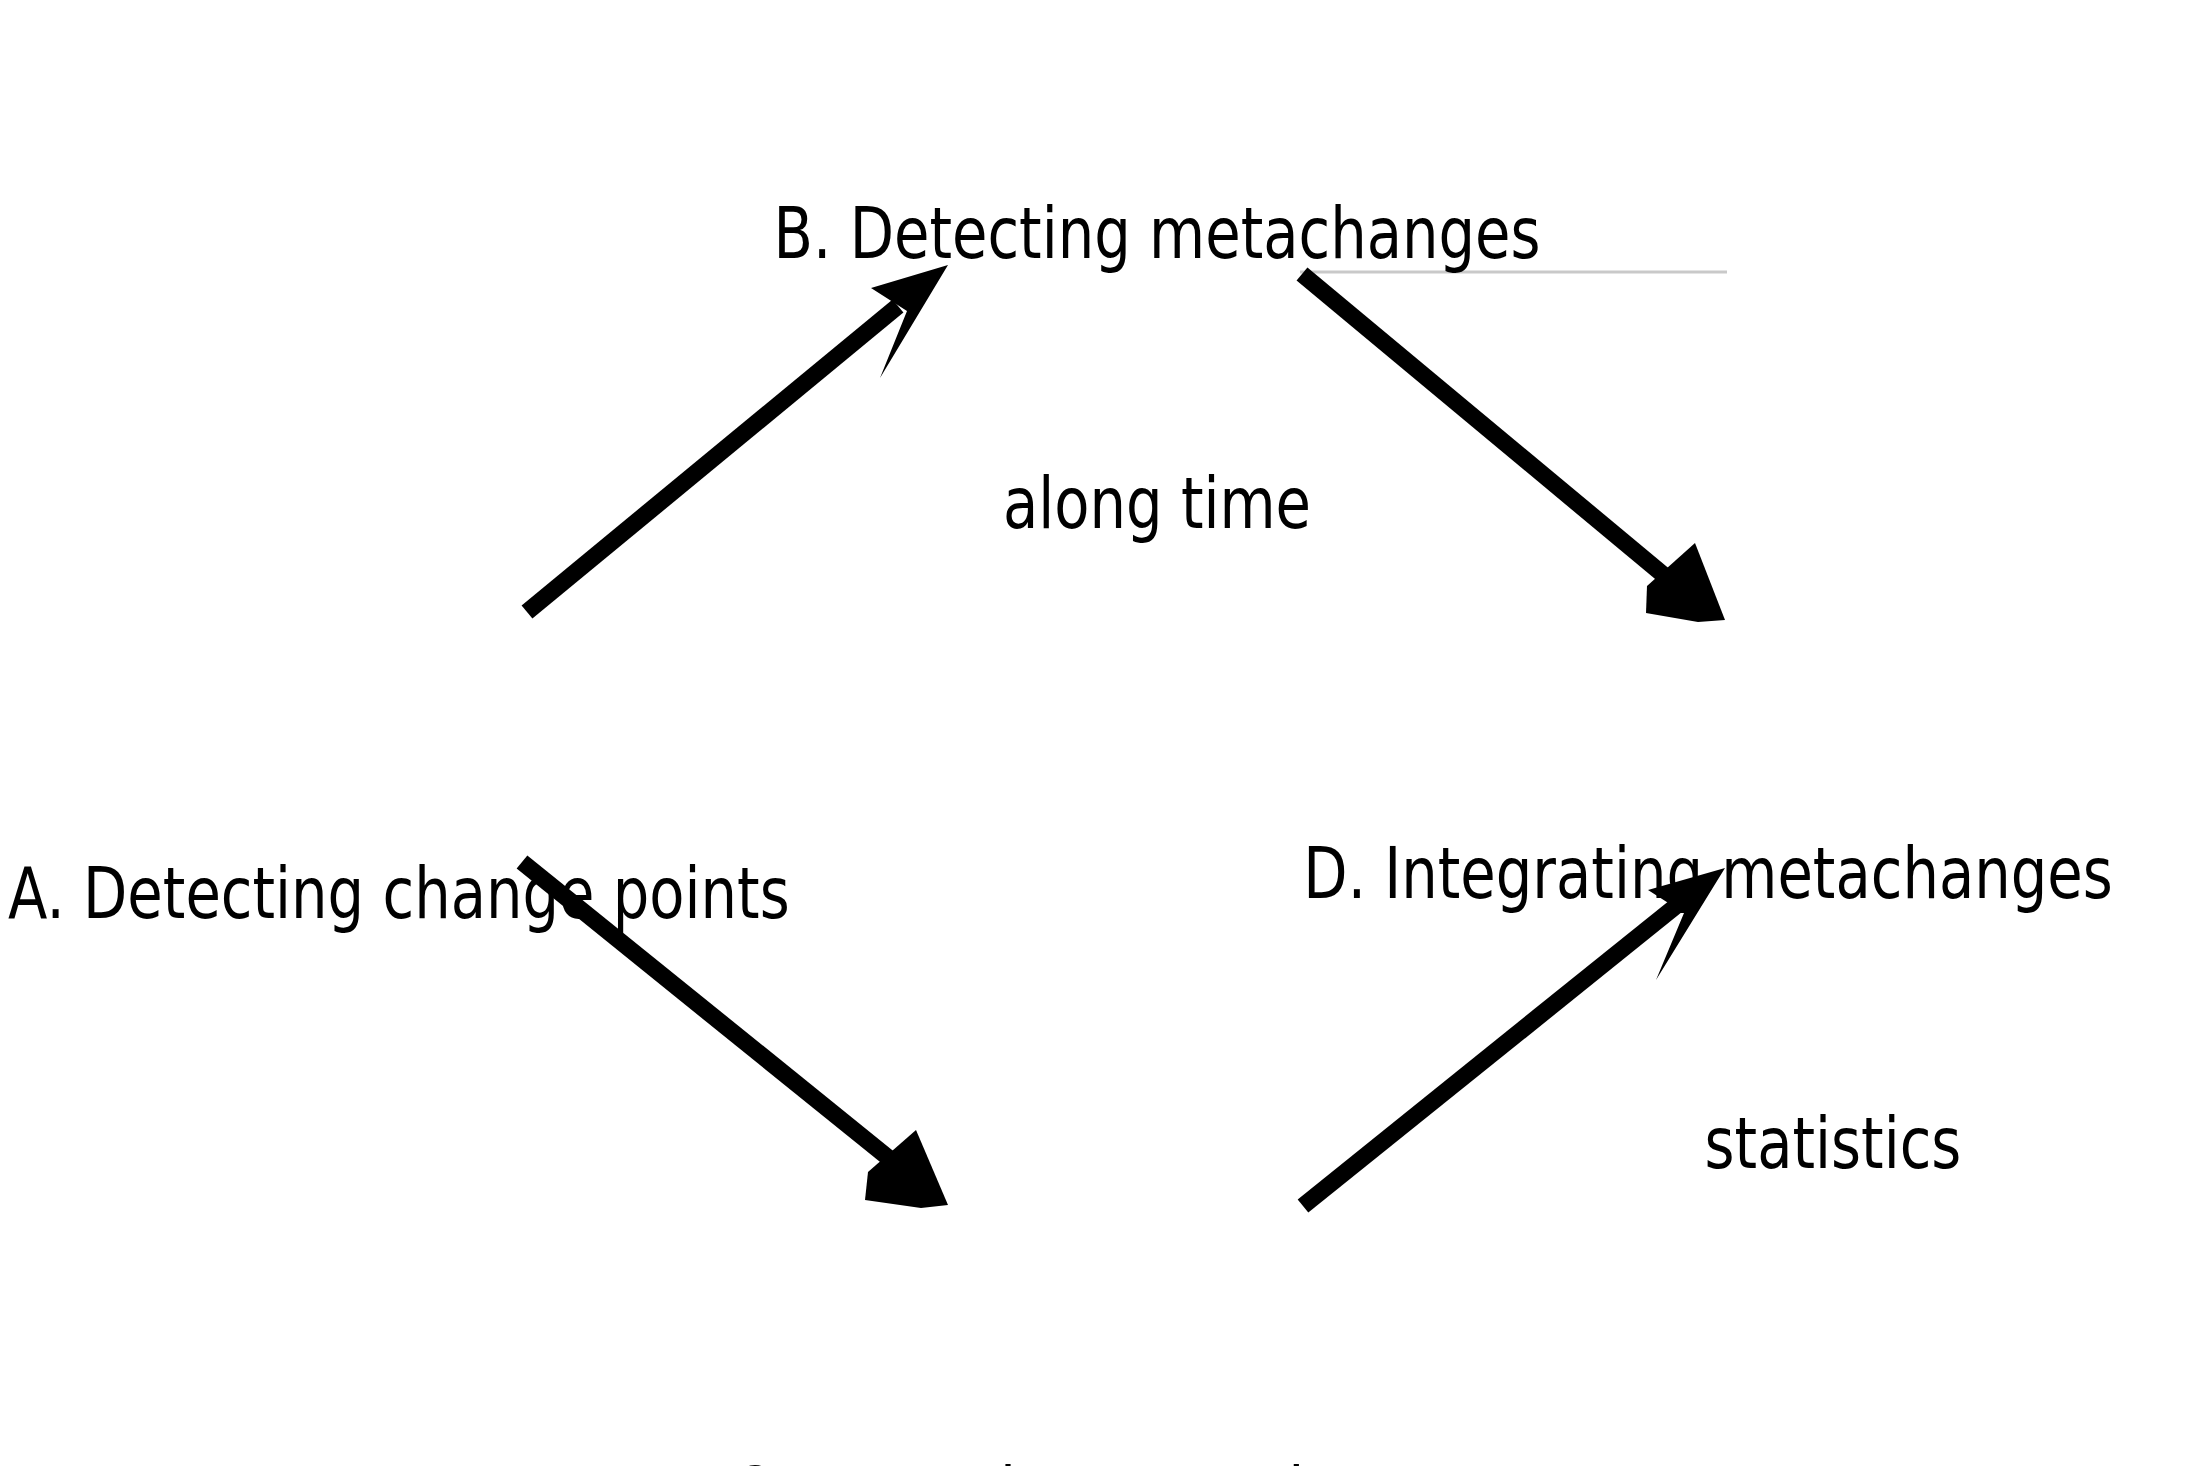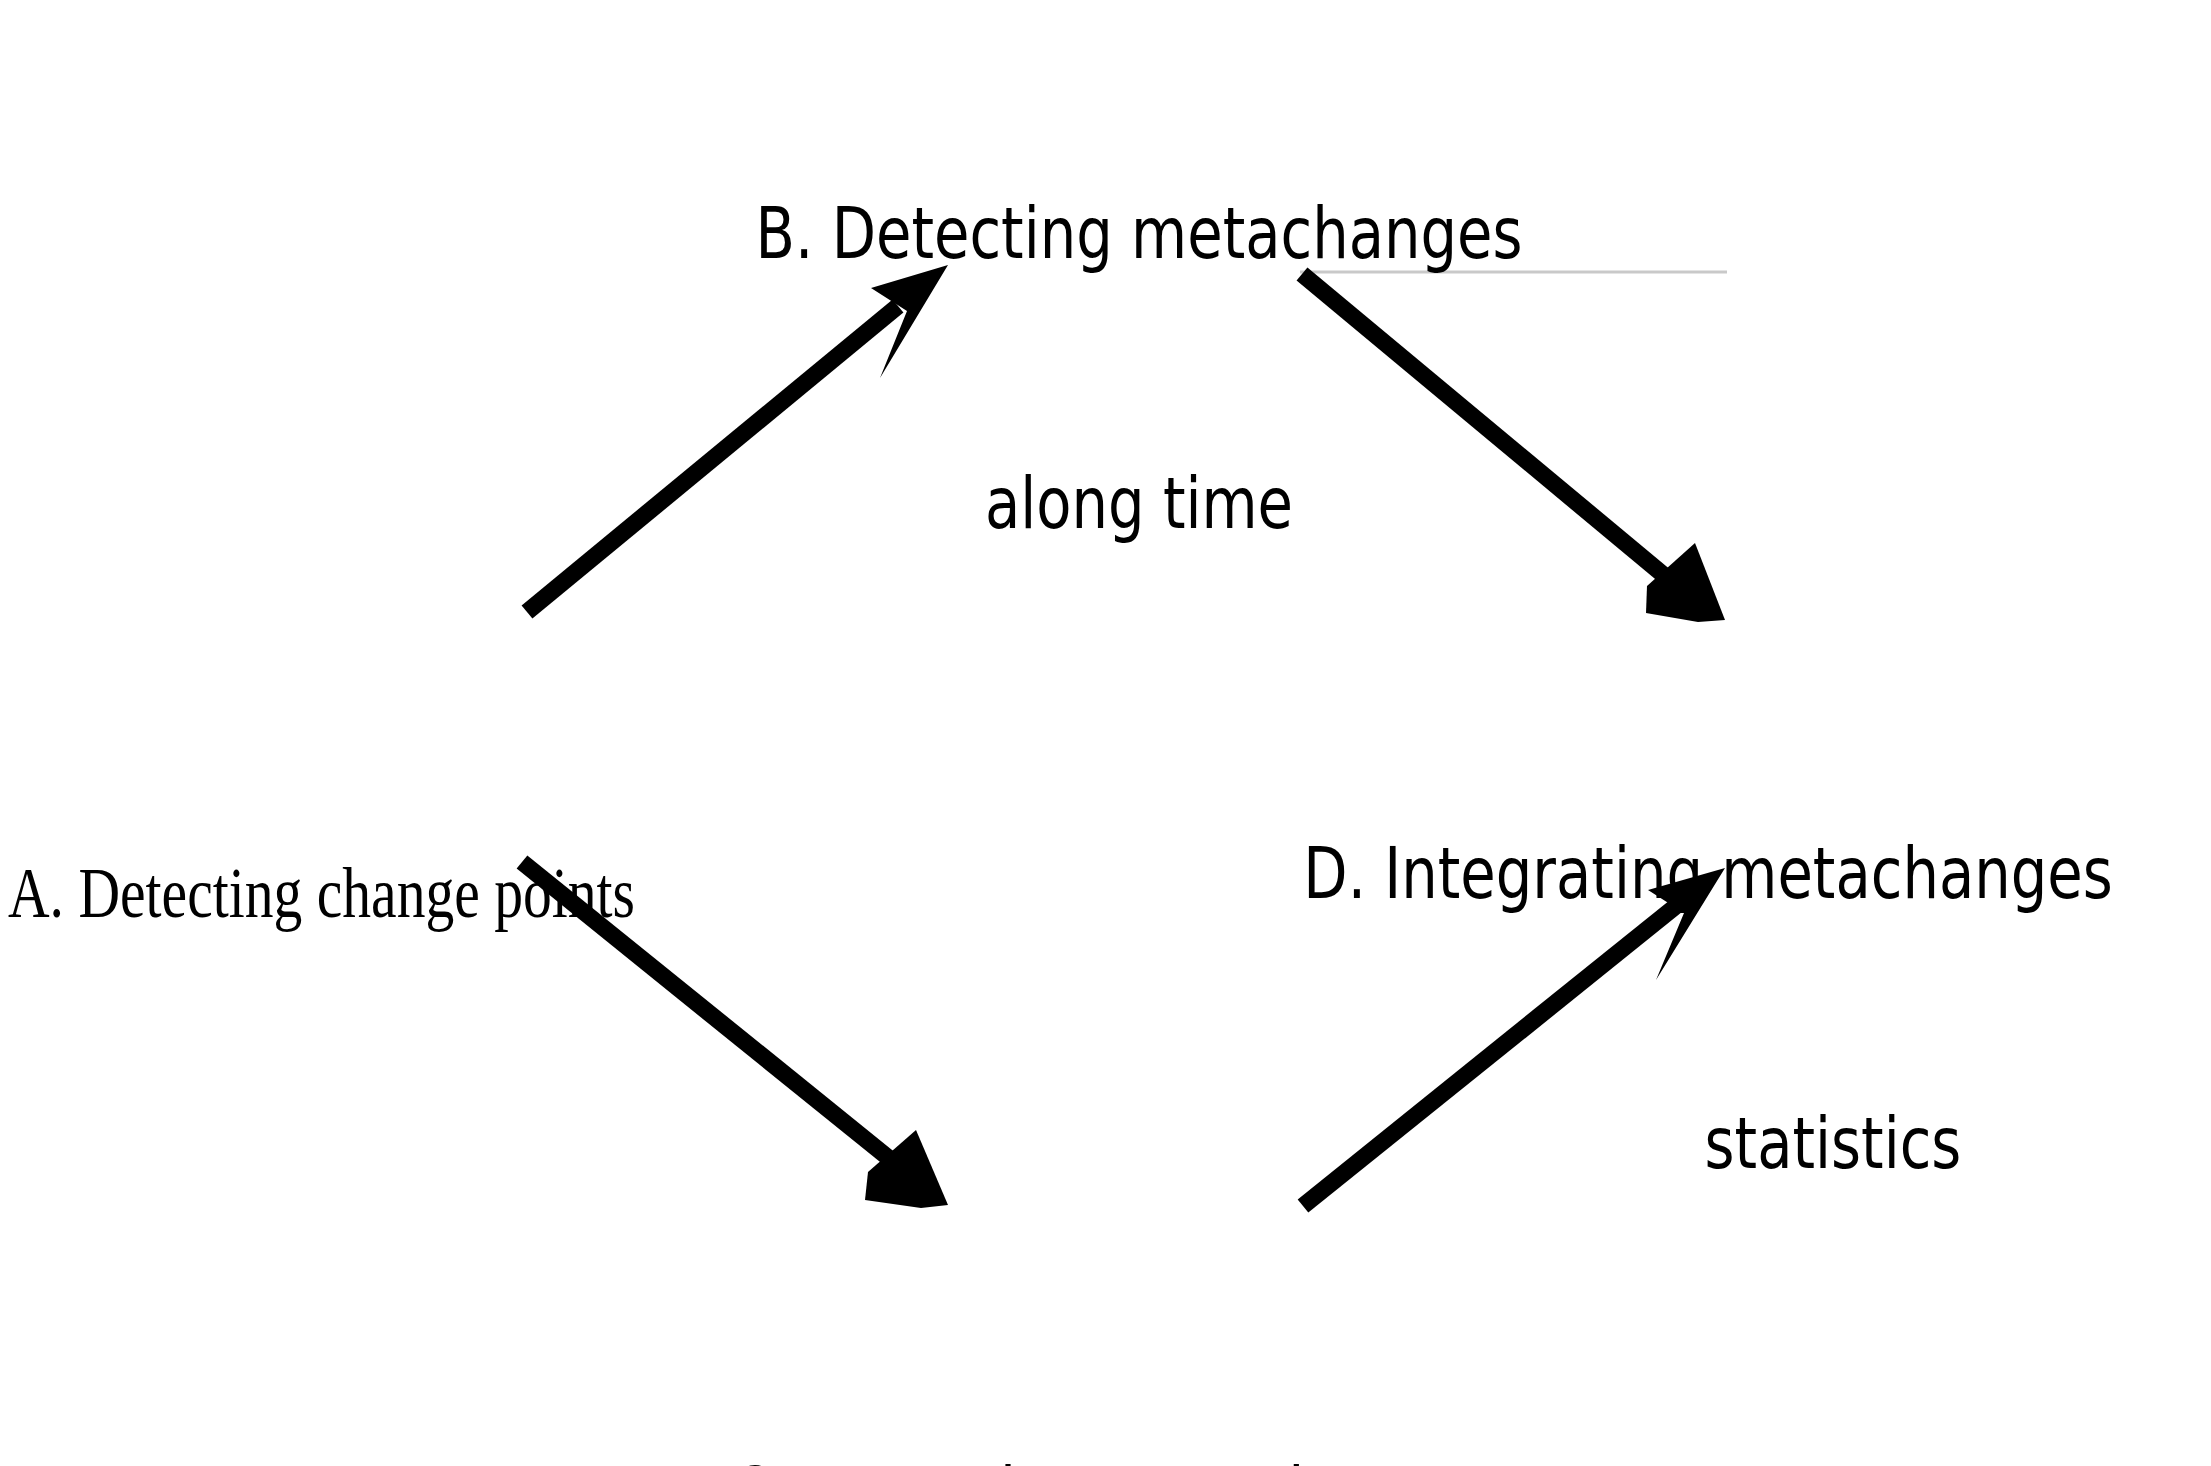--- a/index.html
+++ b/index.html
@@ -34,32 +34,31 @@
     font-family: "DejaVu Sans", "Liberation Sans", sans-serif;
     transform-origin: left top;
   }
   
   .node-label .line {
     display: block;
     transform: scaleX(0.80);
     transform-origin: inherit;
   }
   #label-node-b {
-    left: 634px;
+    left: 652px;
     top: 8px;
     text-align: center;
     width: 1010px;
   }
   #label-node-b .line { transform-origin: center top; }
   #label-node-a {
     left: 8px;
     top: 668px;
     text-align: left;
     width: 1290px;
-    font-family: Liberation Serif, serif;
   }
   #label-node-a .line { transform-origin: left top; }
   #label-node-d {
     left: 1208px;
     top: 648px;
     text-align: center;
     width: 1250px;
   }
   #label-node-d .line { transform-origin: left top; }
   #label-node-d .line.l2 { transform-origin: center top; }

